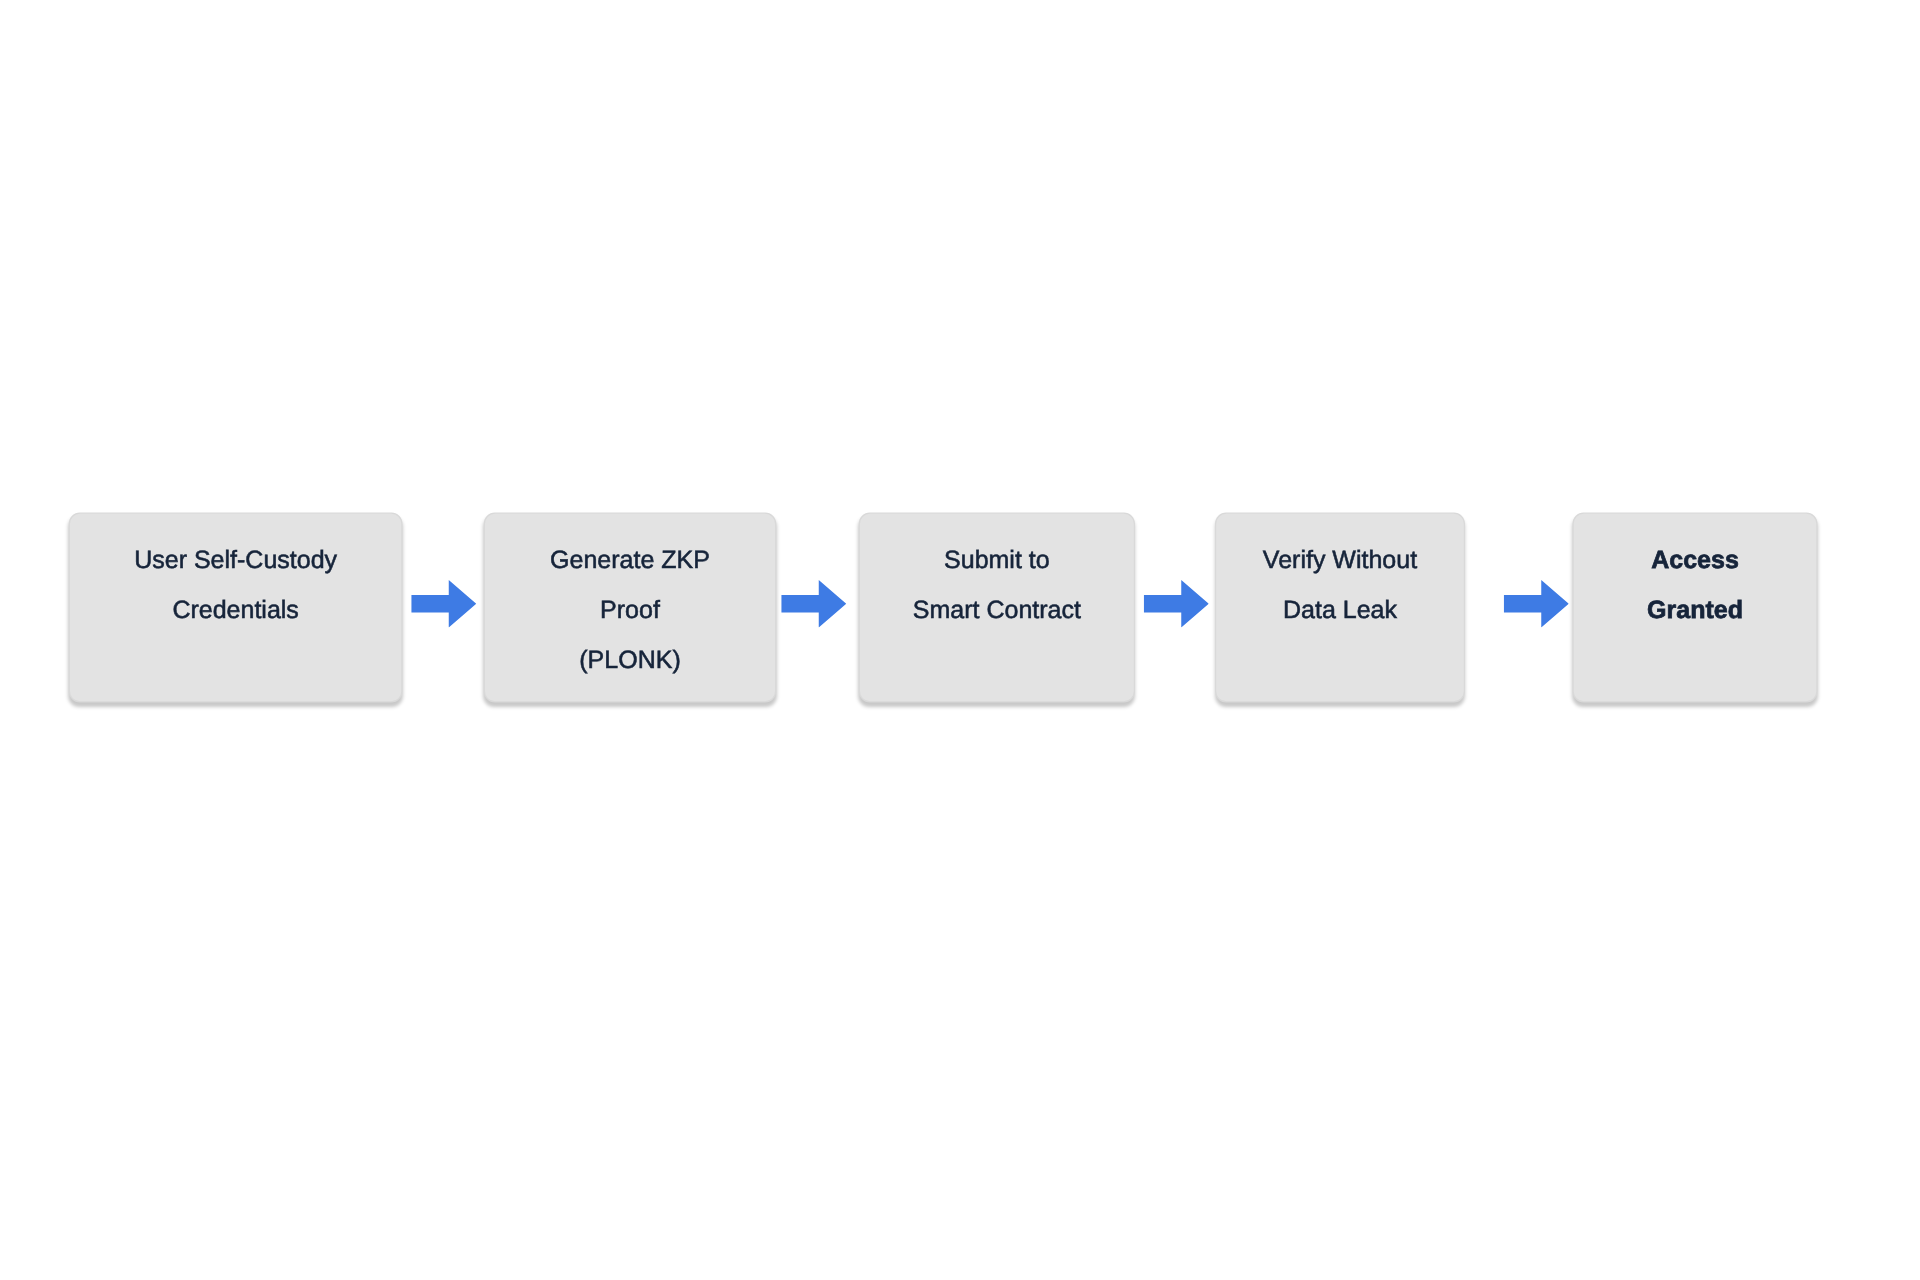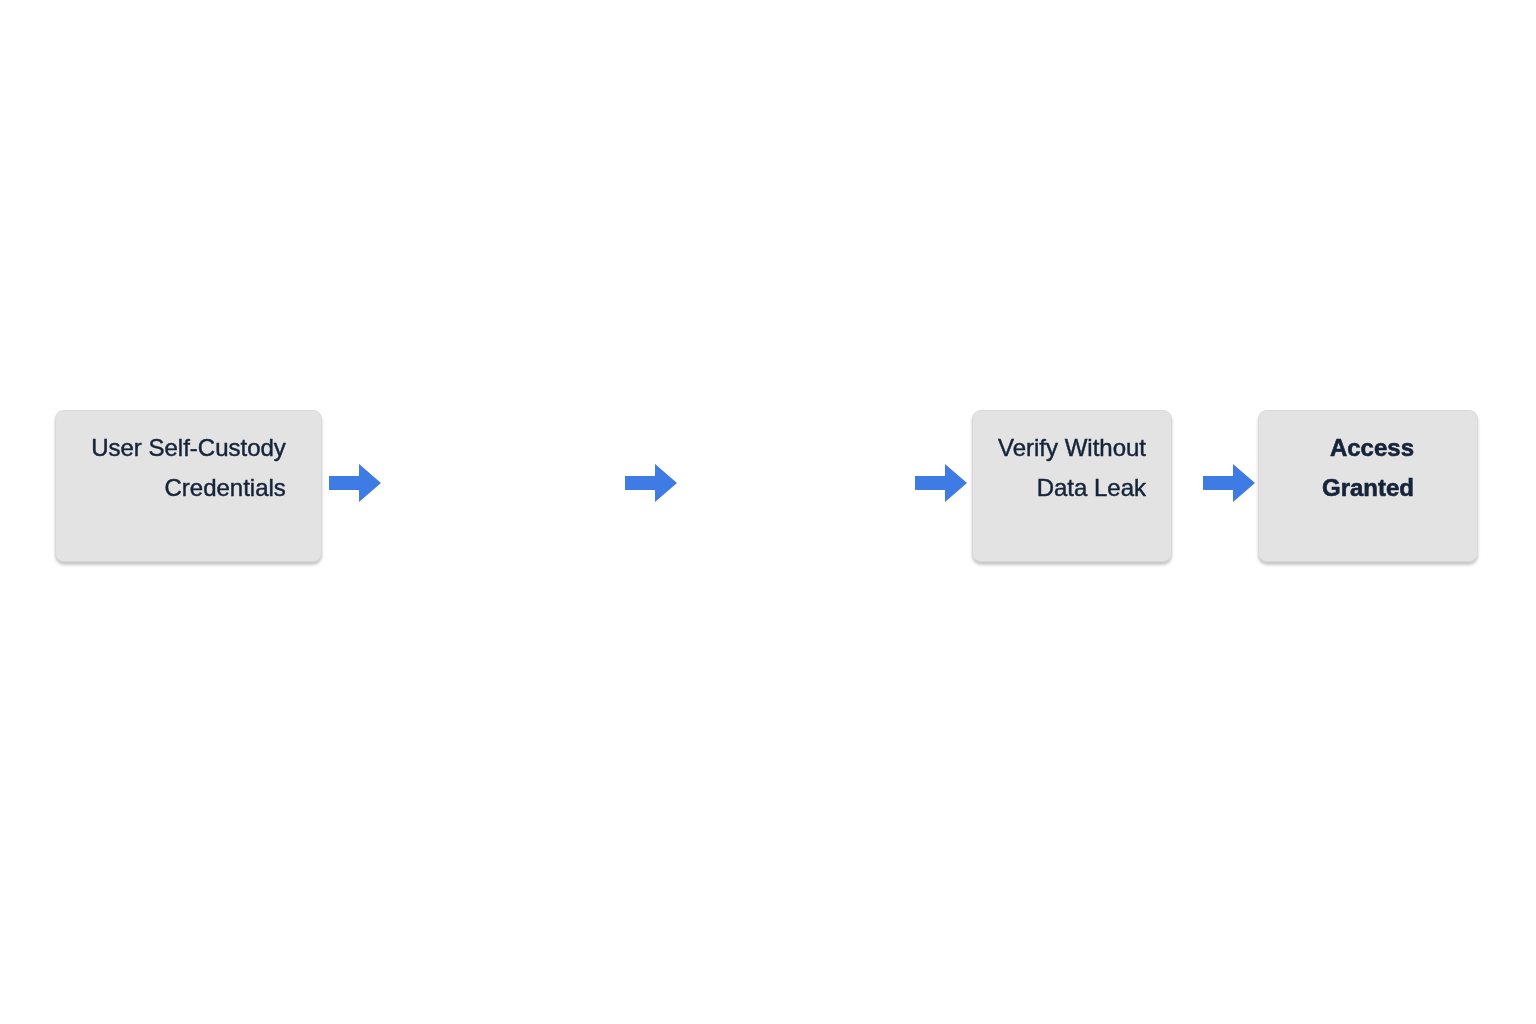--- a/index.html
+++ b/index.html
@@ -27,31 +27,30 @@
     border-radius: 9px;
     box-shadow: 0 3px 3px rgba(0,0,0,0.22);
     display: flex;
     justify-content: center;
     align-items: flex-start;
     padding-top: 17px;
     text-align: center;
   }
   .node-label {
     white-space: pre-line;
-    font-size: 24px;
+    font-size: 20px;
     line-height: 40px;
     color: var(--node-text, #16243a);
-    text-align: right;
     -webkit-text-stroke: 0.45px;
   }
   .node-1 { left: 55px;   width: 267px; }
   .node-2 { left: 387px;  width: 234px; }
   .node-3 { left: 687px;  width: 221px; }
   .node-4 { left: 972px;  width: 200px; }
-  .node-5 { left: 1258px; width: 220px; }
+  .node-5 { left: 1258px; width: 196px; }
   .node-5 .node-label {
     font-weight: 700;
     -webkit-text-stroke: 0.6px;
   }
   .arrow {
     position: absolute;
     top: 464px;
     width: 52px;
     height: 38px;
     fill: var(--arrow-blue, #3e7be4);
@@ -68,25 +67,34 @@
 
   <div class="node node-1">
     <span class="node-label">User Self-Custody
 Credentials</span>
   </div>
 
   <svg class="arrow arrow-1" viewBox="0 0 52 38" xmlns="http://www.w3.org/2000/svg" aria-hidden="true">
     <path d="M0 12 H30 V0 L52 19 L30 38 V26 H0 Z"></path>
   </svg>
 
+  <div class="node node-2">
+    <span class="node-label">Generate ZKP
+Proof
+(PLONK)</span>
+  </div>
 
   <svg class="arrow arrow-2" viewBox="0 0 52 38" xmlns="http://www.w3.org/2000/svg" aria-hidden="true">
     <path d="M0 12 H30 V0 L52 19 L30 38 V26 H0 Z"></path>
   </svg>
 
+  <div class="node node-3">
+    <span class="node-label">Submit to
+Smart Contract</span>
+  </div>
 
   <svg class="arrow arrow-3" viewBox="0 0 52 38" xmlns="http://www.w3.org/2000/svg" aria-hidden="true">
     <path d="M0 12 H30 V0 L52 19 L30 38 V26 H0 Z"></path>
   </svg>
 
   <div class="node node-4">
     <span class="node-label">Verify Without
 Data Leak</span>
   </div>
 

